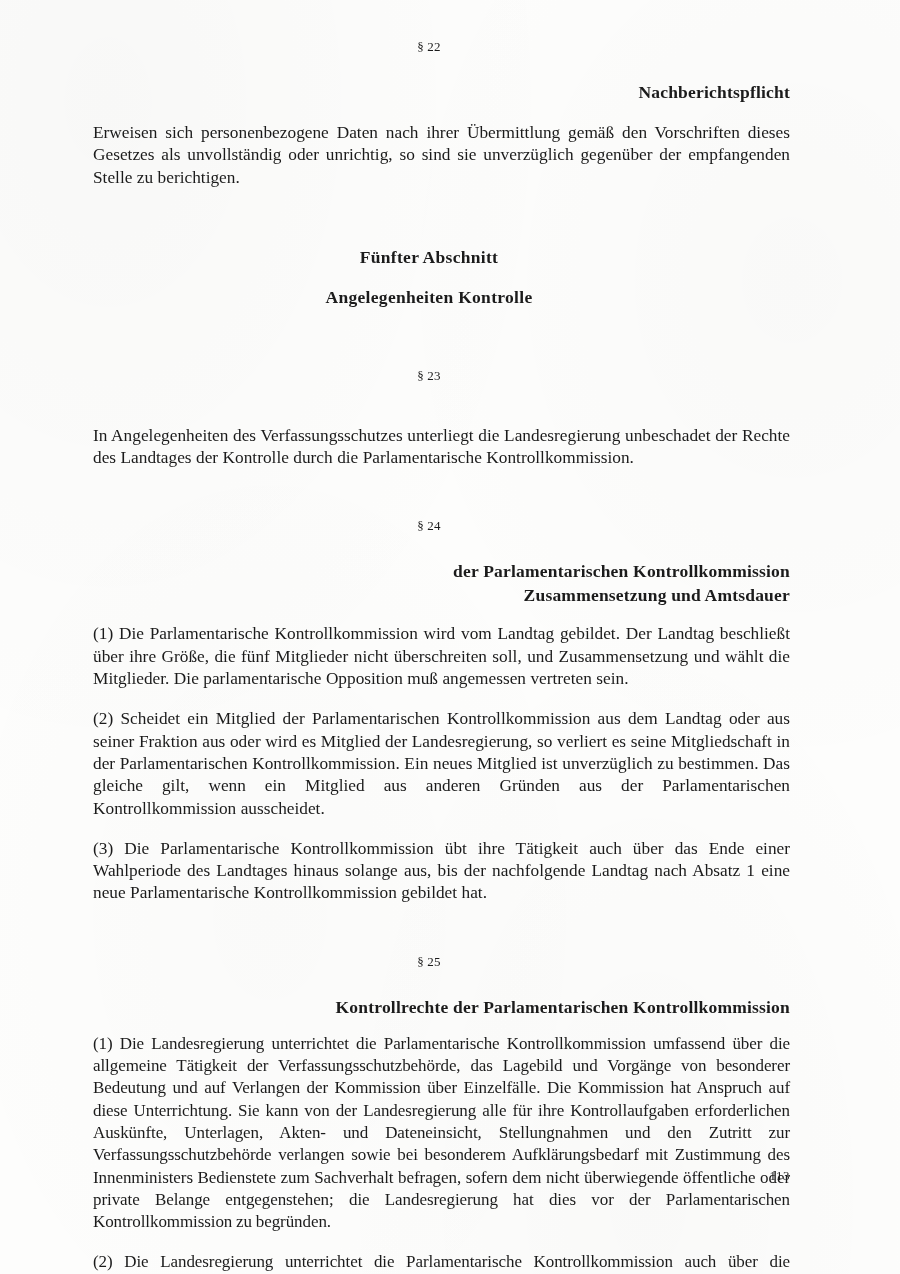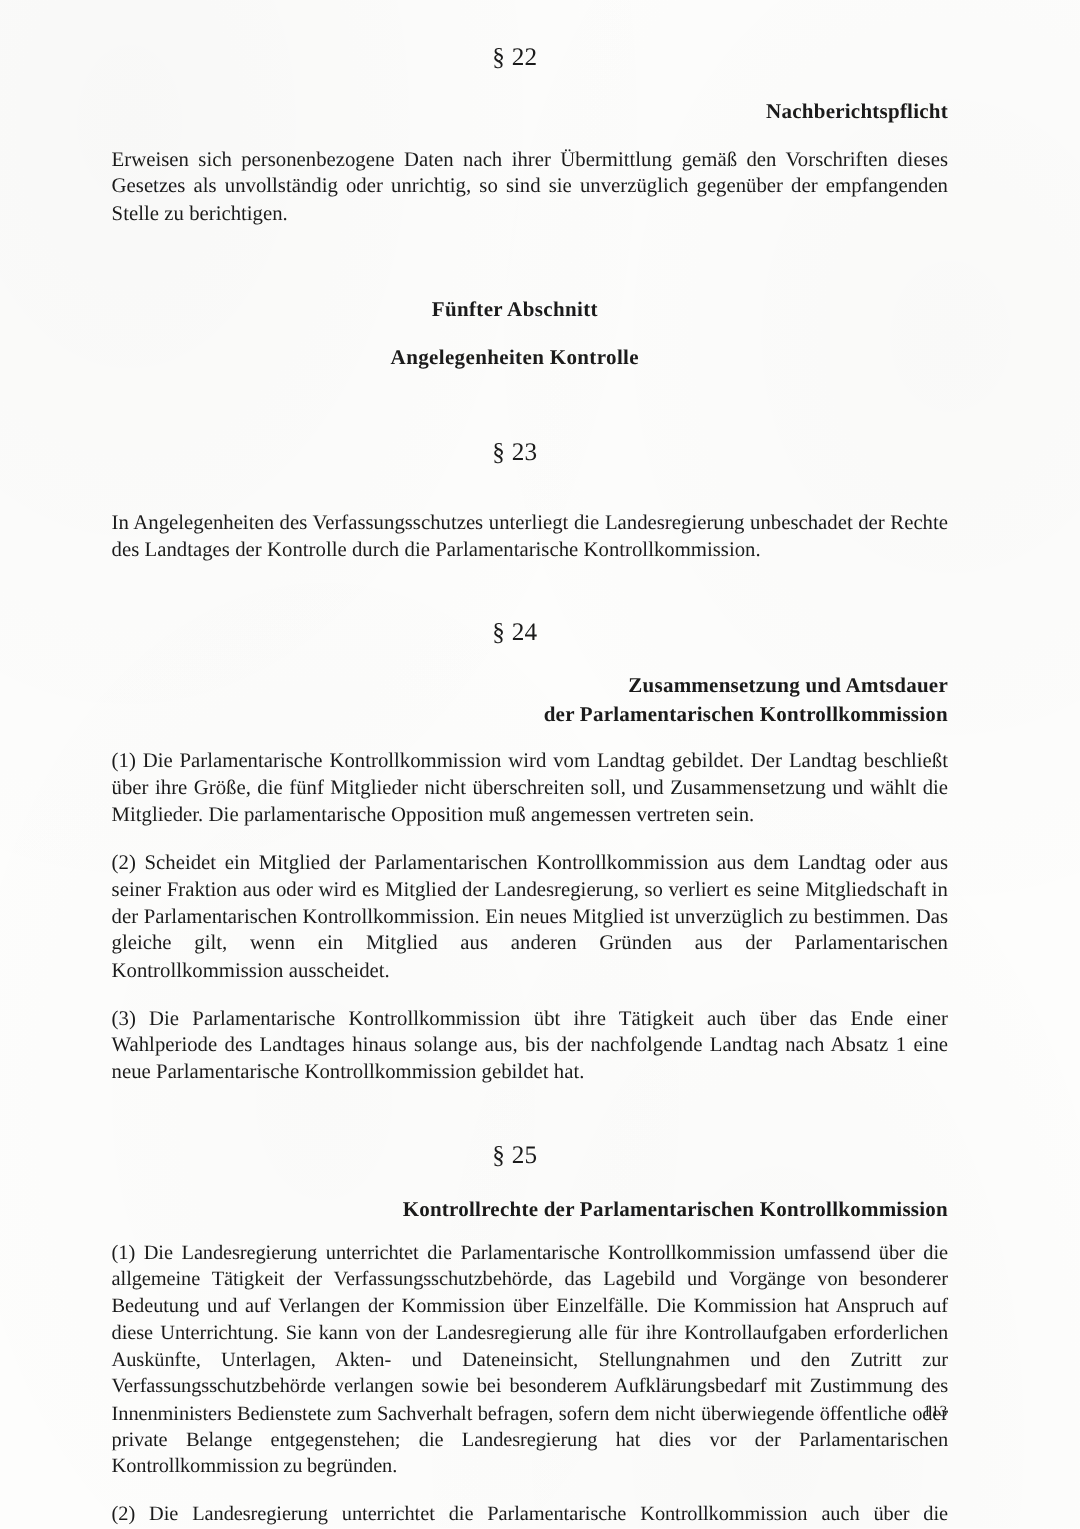--- a/index.html
+++ b/index.html
@@ -29,21 +29,21 @@
   .content {
     position: absolute;
     left: 68px;
     top: 0;
     width: 722px;
   }
 
   
   .sec-num {
     text-align: center;
-    font-size: 21px;
+    font-size: 13px;
     font-weight: 400;
     line-height: 22px;
     letter-spacing: 0.2px;
   }
   .sec-title {
     text-align: right;
     font-size: 17.5px;
     font-weight: bold;
     line-height: 24px;
     letter-spacing: 0.2px;
@@ -122,22 +122,22 @@
 
     <div class="sec-num">§ 23</div>
     <div class="gap-22"></div>
     <div class="gap-16"></div>
     <div class="para last-line-left">In Angelegenheiten des Verfassungsschutzes unterliegt die Landesregierung unbeschadet der Rechte des Landtages der Kontrolle durch die Parlamentarische Kontrollkommission.</div>
 
     <div class="gap-46"></div>
 
     <div class="sec-num">§ 24</div>
     <div class="gap-22"></div>
+    <div class="sec-title">der Parlamentarischen Kontrollkommission</div>
     <div class="sec-title">Zusammensetzung und Amtsdauer</div>
-    <div class="sec-title">der Parlamentarischen Kontrollkommission</div>
     <div class="gap-16"></div>
     <div class="para last-line-left">(1) Die Parlamentarische Kontrollkommission wird vom Landtag gebildet. Der Landtag beschließt über ihre Größe, die fünf Mitglieder nicht überschreiten soll, und Zusammensetzung und wählt die Mitglieder. Die parlamentarische Opposition muß angemessen vertreten sein.</div>
     <div class="gap-18"></div>
     <div class="para last-line-left">(2) Scheidet ein Mitglied der Parlamentarischen Kontrollkommission aus dem Landtag oder aus seiner Fraktion aus oder wird es Mitglied der Landesregierung, so verliert es seine Mitgliedschaft in der Parlamentarischen Kontrollkommission. Ein neues Mitglied ist unverzüglich zu bestimmen. Das gleiche gilt, wenn ein Mitglied aus anderen Gründen aus der Parlamentarischen Kontrollkommission ausscheidet.</div>
     <div class="gap-18"></div>
     <div class="para last-line-left">(3) Die Parlamentarische Kontrollkommission übt ihre Tätigkeit auch über das Ende einer Wahlperiode des Landtages hinaus solange aus, bis der nachfolgende Landtag nach Absatz 1 eine neue Parlamentarische Kontrollkommission gebildet hat.</div>
 
     <div class="gap-46"></div>
 
     <div class="sec-num">§ 25</div>

